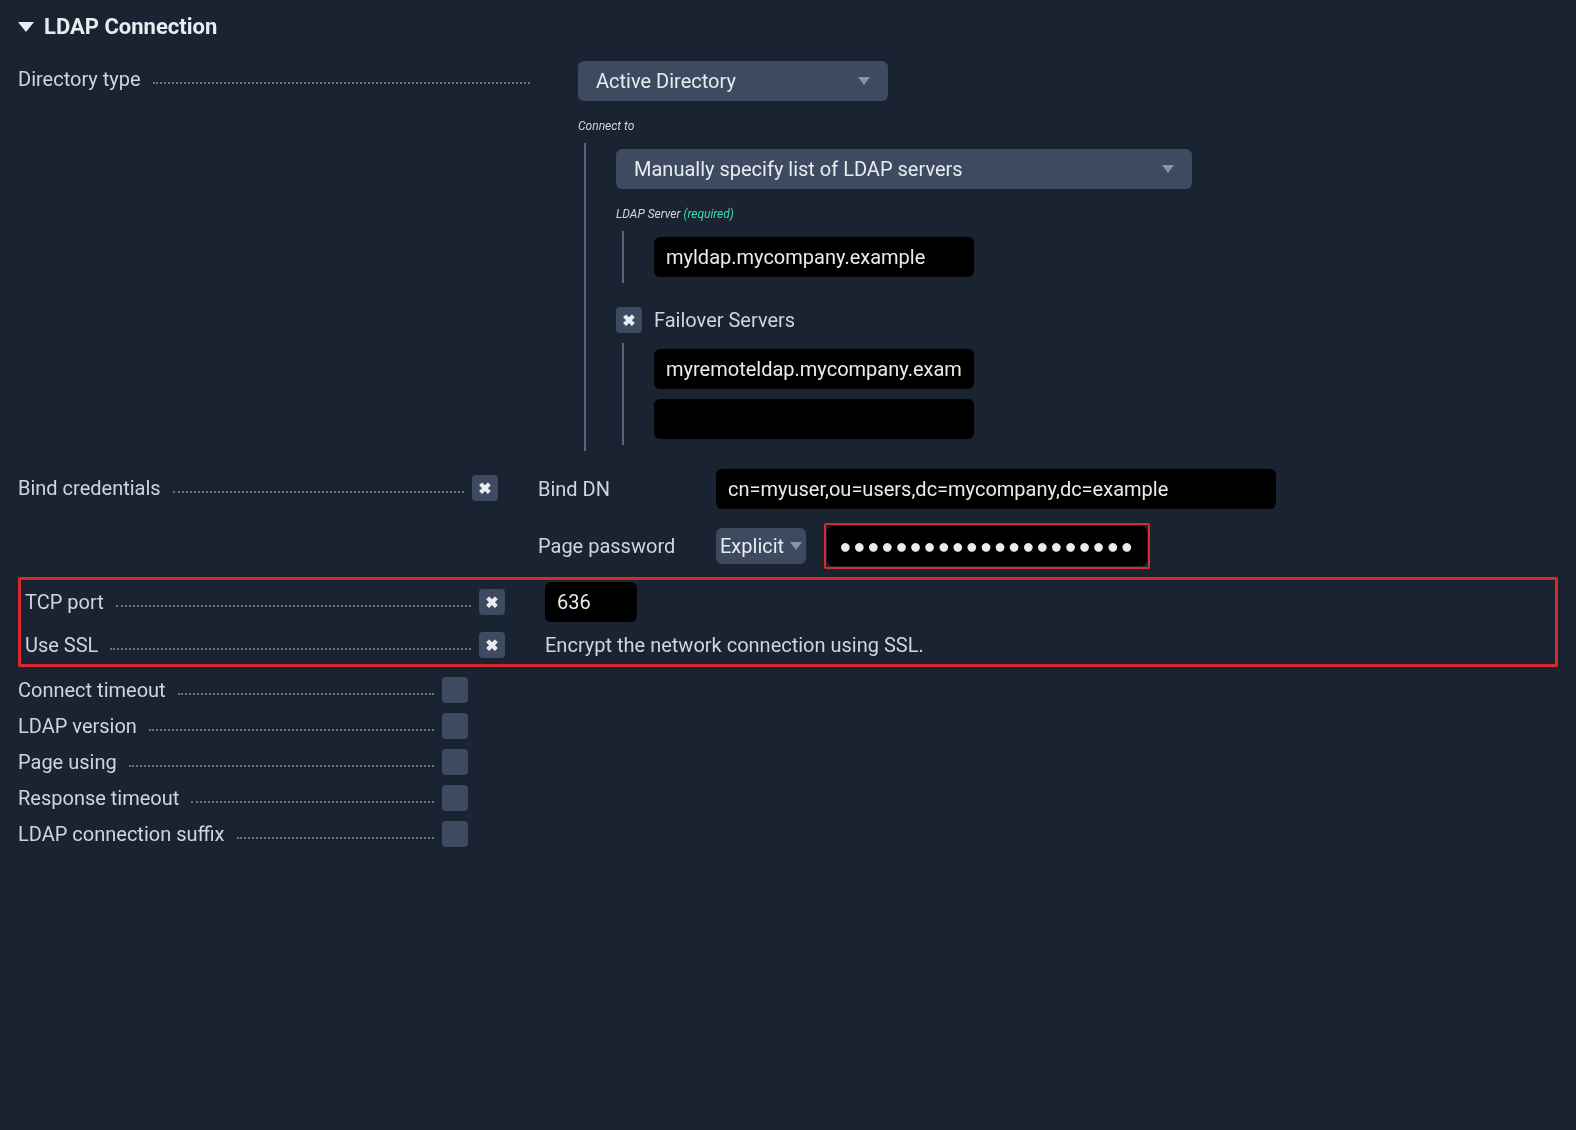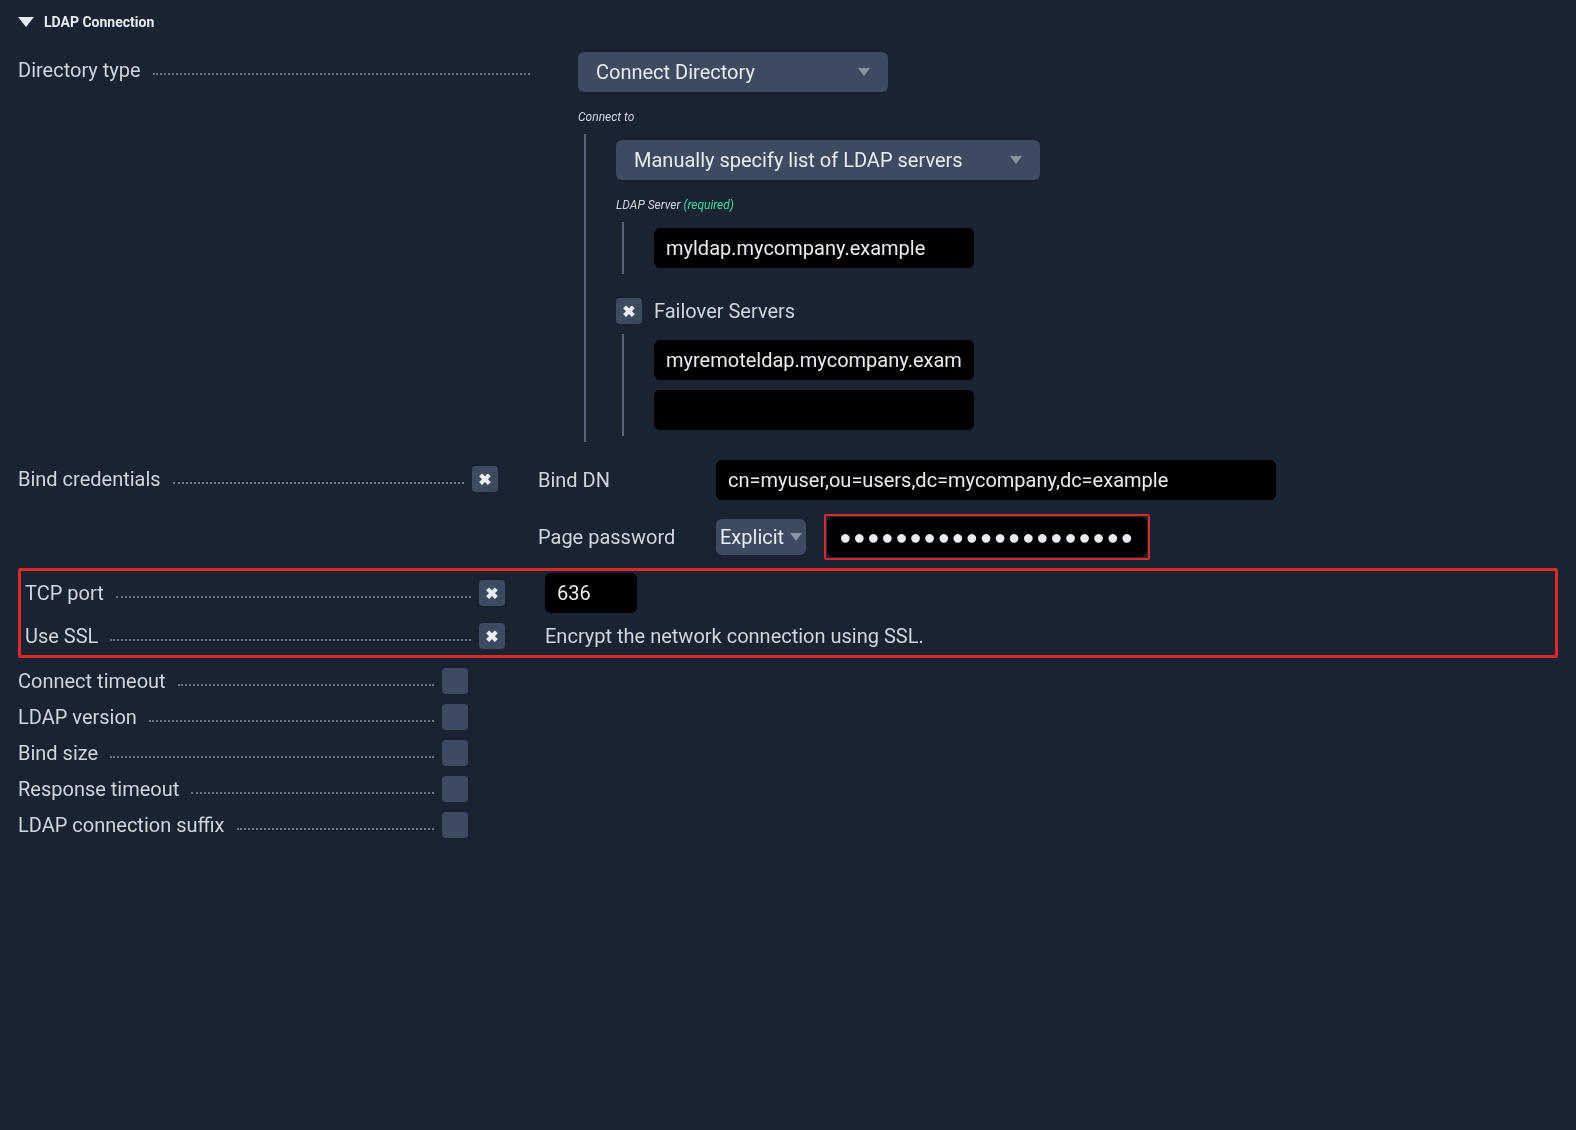--- a/index.html
+++ b/index.html
@@ -11,21 +11,21 @@
     width: 1576px;
     height: 1130px;
     padding: 14px 18px;
     overflow: hidden;
   }
   .section-header {
     display: flex;
     align-items: center;
     gap: 10px;
     font-weight: 700;
-    font-size: 14px;
+    font-size: 22px;
     color: #e8ecf0;
     margin-bottom: 22px;
   }
   .chevron-down {
     width: 0; height: 0;
     border-left: 8px solid transparent;
     border-right: 8px solid transparent;
     border-top: 10px solid #e8ecf0;
   }
   .chevron-down-sm {
@@ -162,28 +162,28 @@
 </div>
 
 <div class="form-row">
   <div class="label-col">
     <span class="label-text">Directory type</span>
     <span class="dots"></span>
   </div>
   <div class="value-col">
     <div>
       <div class="select select-wide">
-        <span>Connect Directory</span>
+        <span>Active Directory</span>
         <span class="chevron-down-sm"></span>
       </div>
     </div>
     <div class="sub-label">Connect to</div>
     <div class="indent-block">
       <div>
-        <div class="select" style="width:424px">
+        <div class="select" style="width:576px">
           <span>Manually specify list of LDAP servers</span>
           <span class="chevron-down-sm"></span>
         </div>
       </div>
       <div class="sub-label">
         <span>LDAP Server</span>
         <span class="required">(required)</span>
       </div>
       <div class="indent-block" style="border-left:2px solid #5a6578">
         <input class="text-input" style="width: 320px;" value="myldap.mycompany.example">
@@ -257,21 +257,21 @@
   </div>
   <div class="simple-row">
     <div class="label-col" style="width:450px">
       <span class="label-text">LDAP version</span>
       <span class="dots"></span>
       <div class="checkbox"></div>
     </div>
   </div>
   <div class="simple-row">
     <div class="label-col" style="width:450px">
-      <span class="label-text">Bind size</span>
+      <span class="label-text">Page using</span>
       <span class="dots"></span>
       <div class="checkbox"></div>
     </div>
   </div>
   <div class="simple-row">
     <div class="label-col" style="width:450px">
       <span class="label-text">Response timeout</span>
       <span class="dots"></span>
       <div class="checkbox"></div>
     </div>

